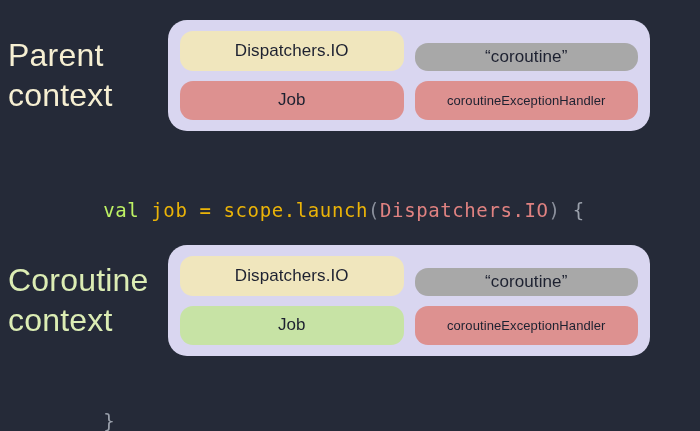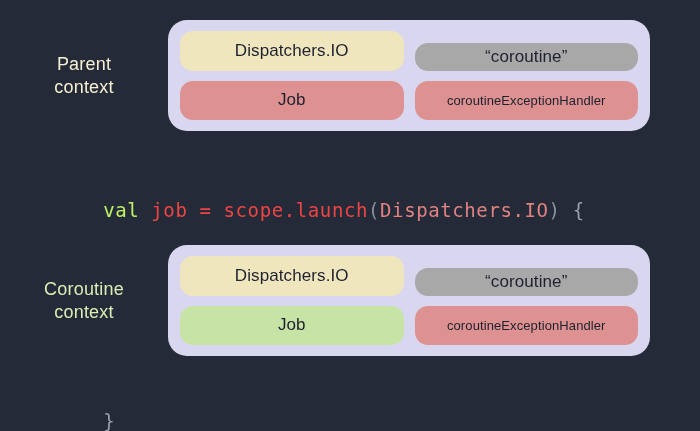--- a/index.html
+++ b/index.html
@@ -32,23 +32,23 @@
   .context-section.coroutine{ top: 245px; }
 
   .side-label {
     position: absolute;
     left: 8px;
     top: 0;
     width: 152px;
     height: 111px;
     display: flex;
     flex-direction: column;
-    align-items: center;
+    align-items: flex-start;
     justify-content: center;
-    font-size: 18px;
+    font-size: 32px;
     line-height: 1.24;
     letter-spacing: 0.2px;
     text-align: center;
     white-space: nowrap;
   }
   .side-label.parent-label    { color: #f6efd2; }
   .side-label.coroutine-label { color: #dcedb4; }
 
   .context-box {
     position: absolute;
@@ -93,21 +93,21 @@
     position: absolute;
     font-family: "DejaVu Sans Mono", "Liberation Mono", monospace;
     font-size: 19px;
     letter-spacing: 0.6px;
     white-space: pre;
   }
   .code-open  { left: 55px; top: 177px; }
   .code-close { left: 55px; top: 388px; }
 
   .tok-keyword { color: #bef264; }
-  .tok-plain   { color: #ef4444; }
+  .tok-plain   { color: #eab308; }
   .tok-punct   { color: #8b909c; }
   .tok-type    { color: #e08281; }
   .tok-brace   { color: #9aa0ab; }
 </style>
 </head>
 <body>
 
 <div class="slide">
 
   <div class="context-section parent">

